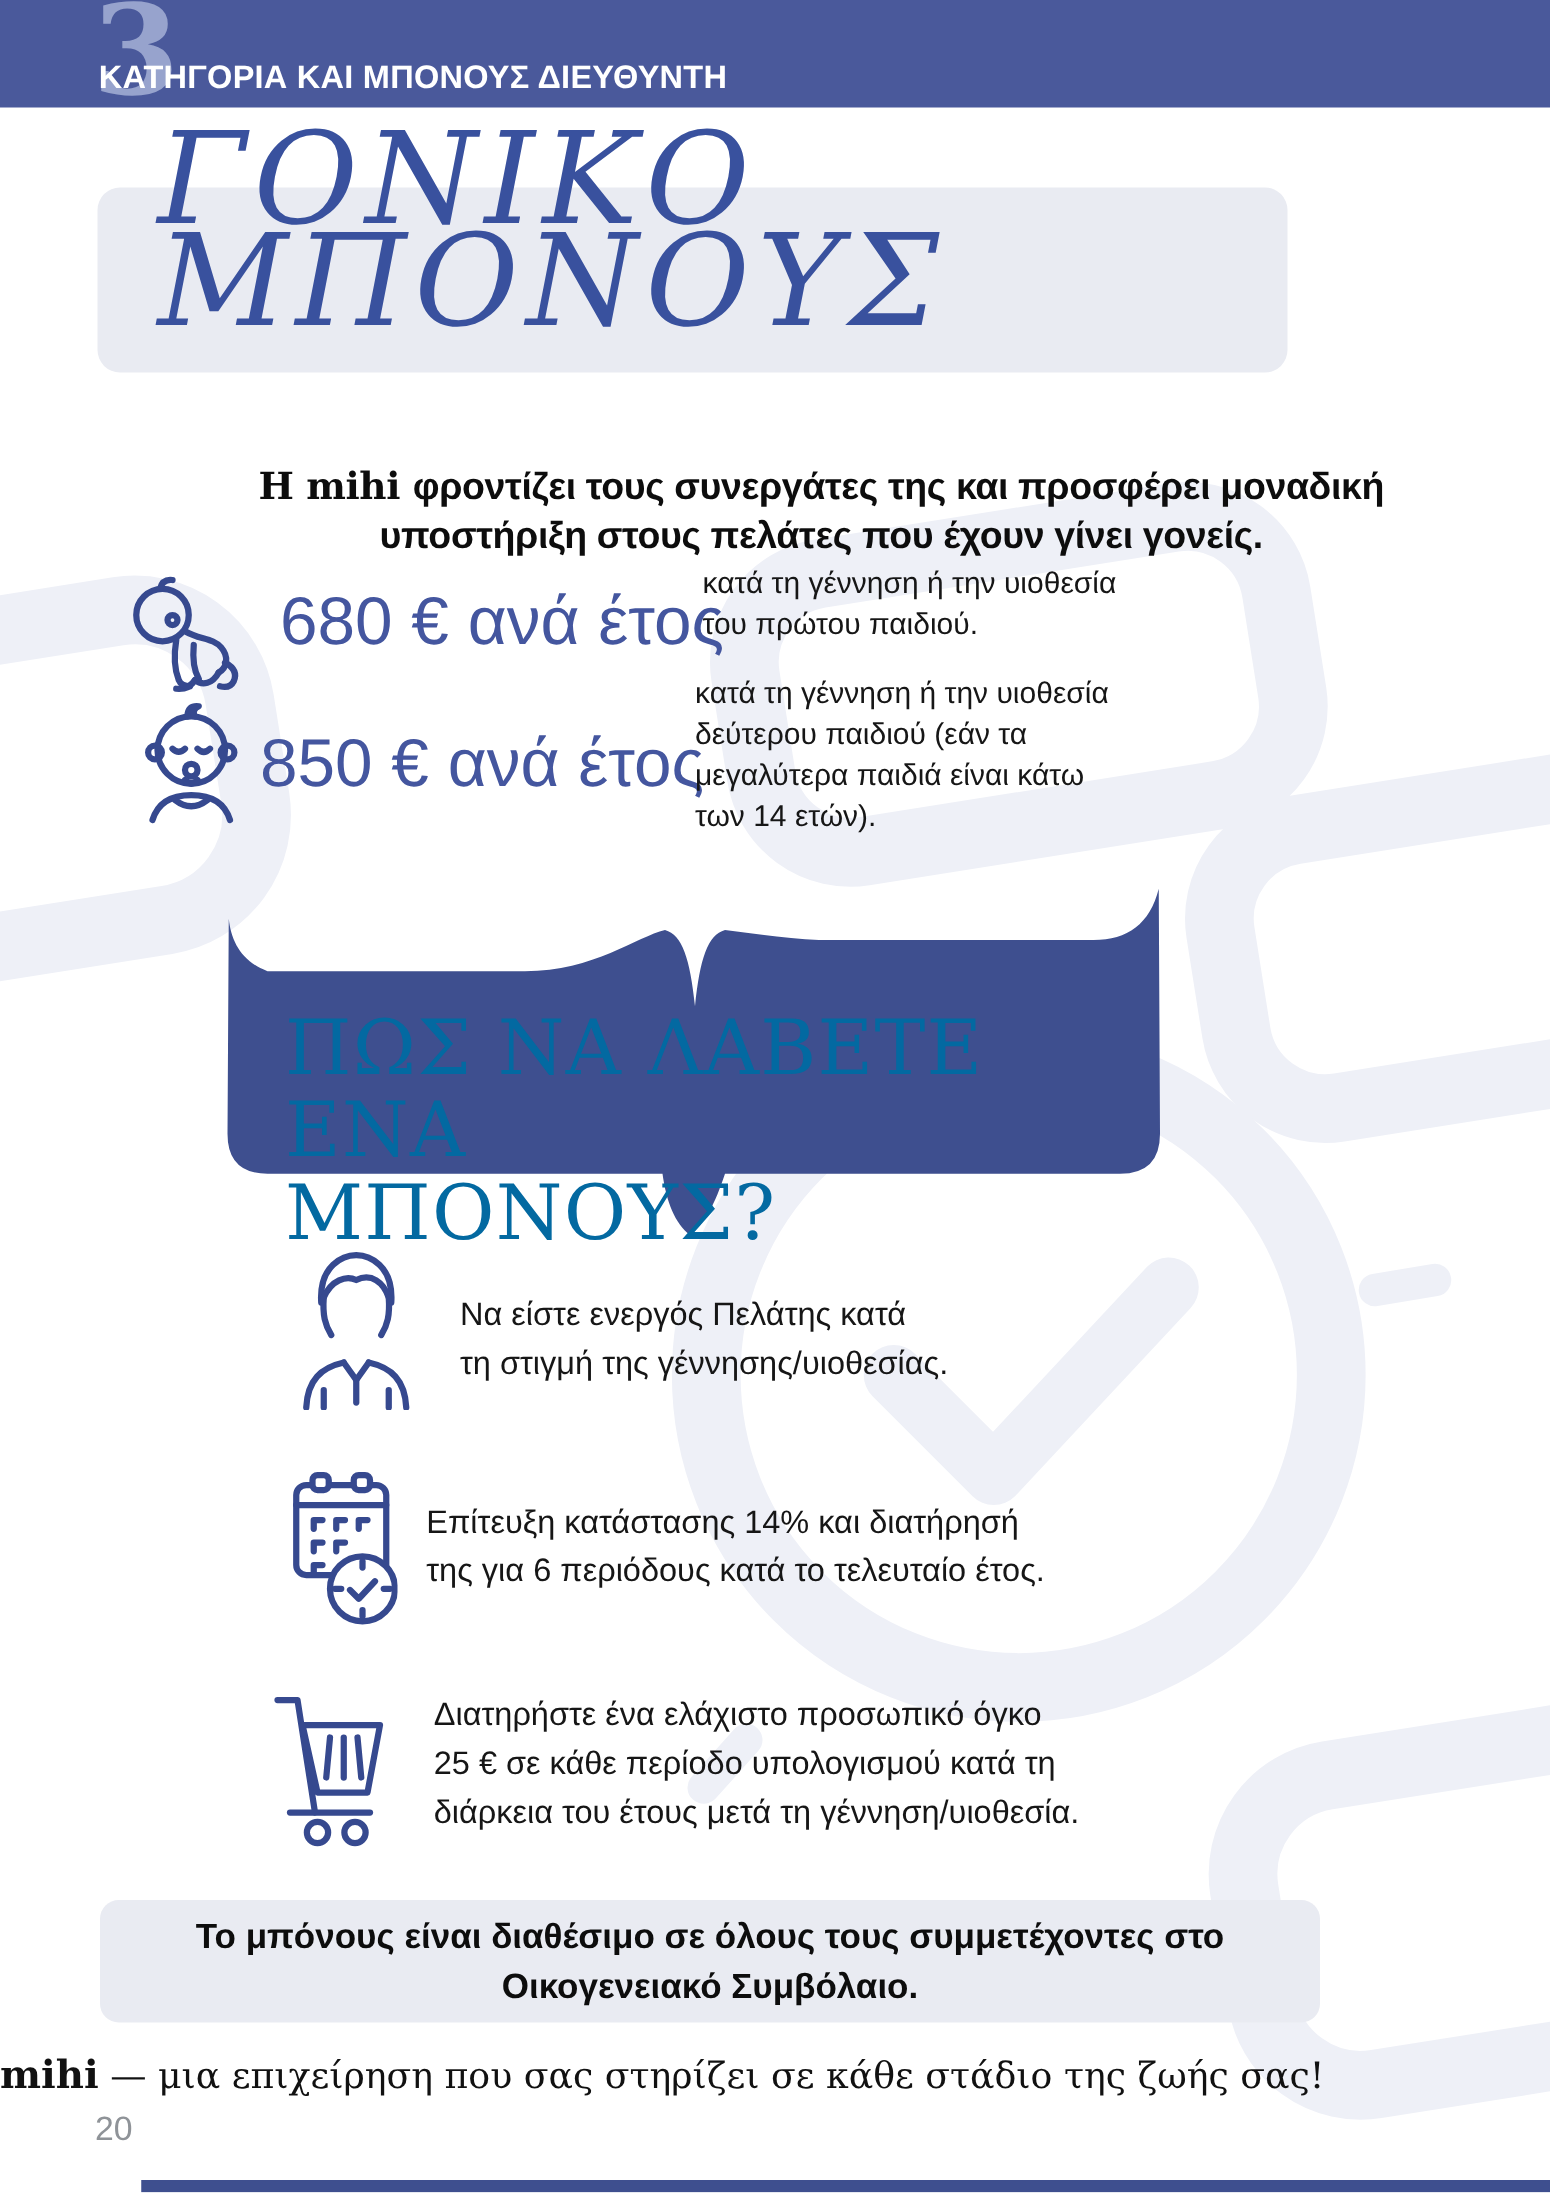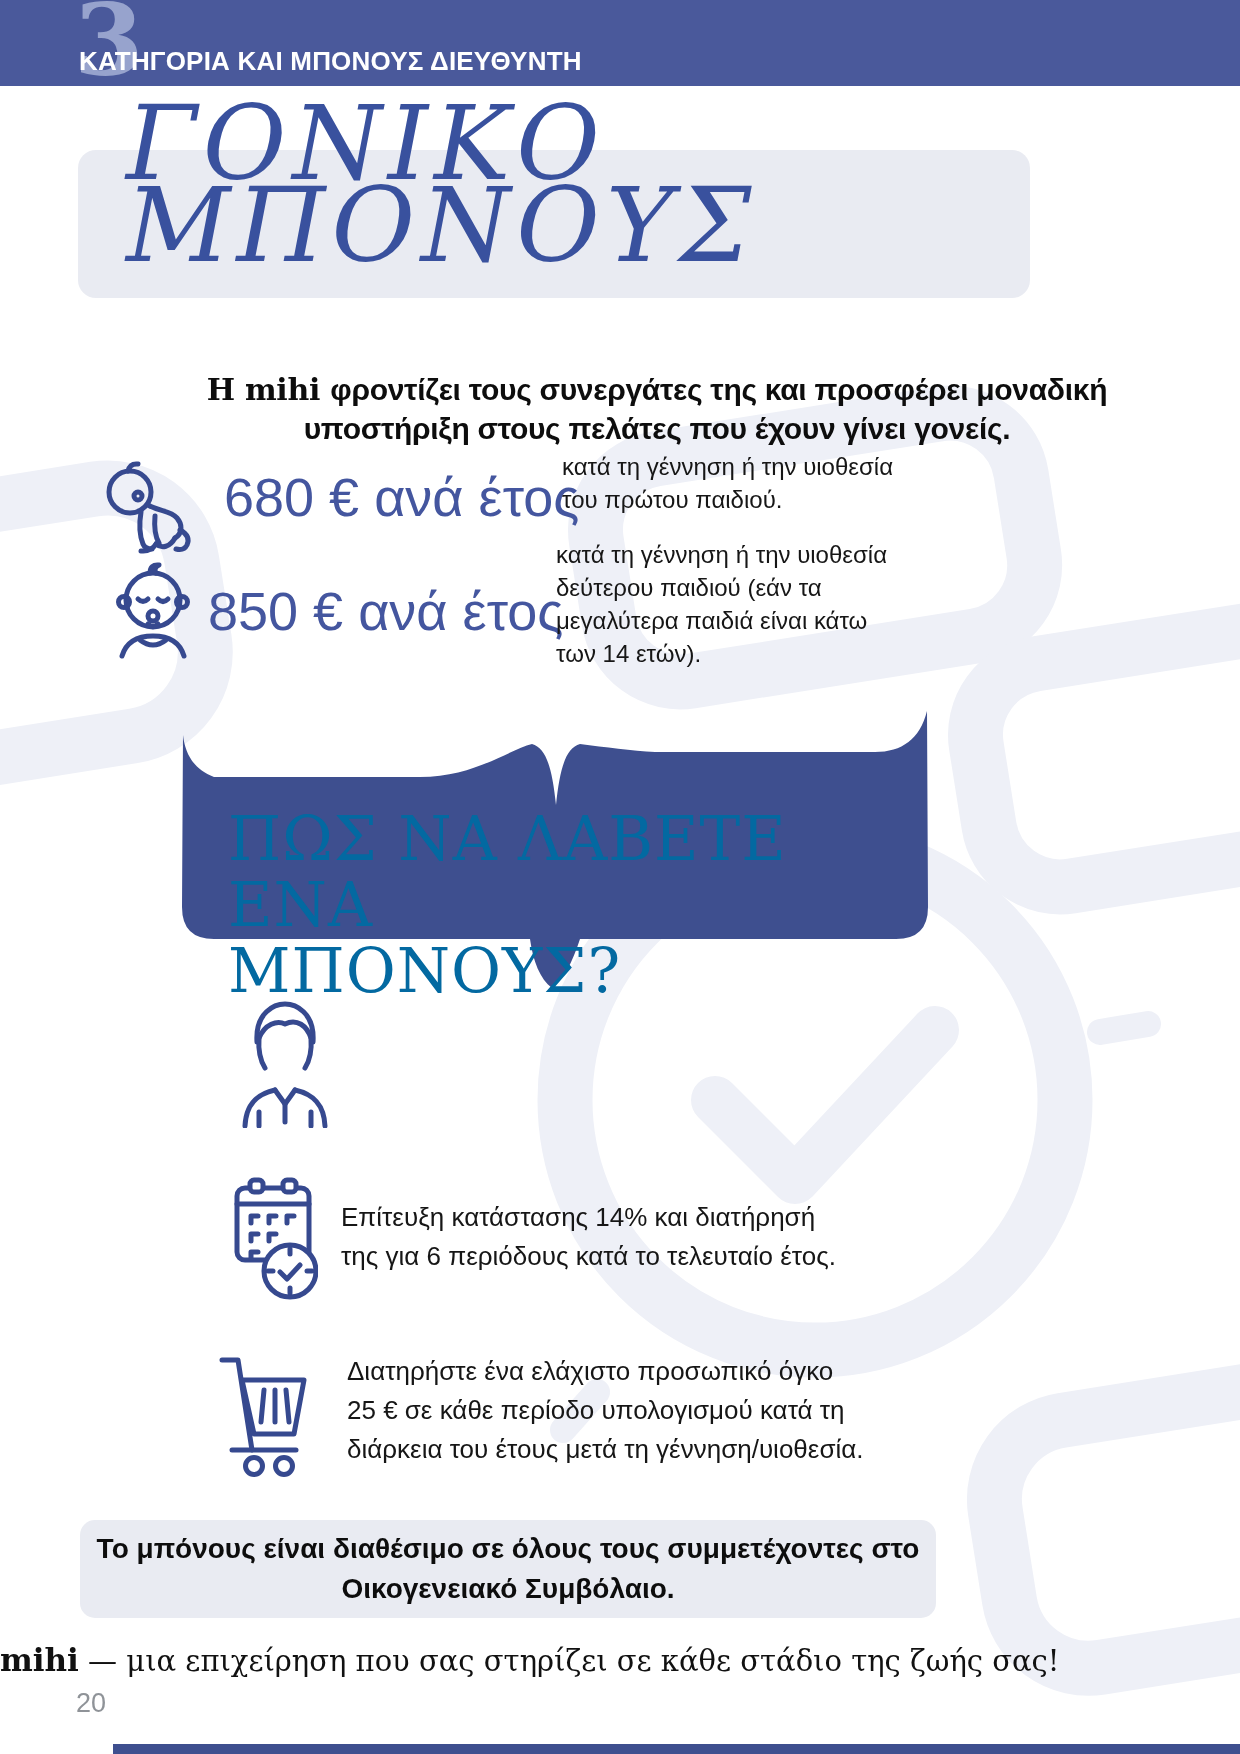--- a/index.html
+++ b/index.html
@@ -78,21 +78,21 @@
   }
 
   
   .req-text{
     position:absolute;margin:0;z-index:2;
     font-size:26px;line-height:1.5;color:var(--ink);white-space:pre-line;
   }
 
   
   .note-box{
-    position:absolute;left:80px;top:1520px;width:856px;height:98px;z-index:2;
+    position:absolute;left:80px;top:1520px;width:976px;height:98px;z-index:2;
     background:var(--box-gray);border-radius:15px;
     display:flex;align-items:center;justify-content:center;
   }
   .note-text{
     margin:0;text-align:center;font-size:28px;font-weight:bold;line-height:1.42;
     color:#0d0d0d;white-space:pre-line;
   }
 
   
   .tagline{
@@ -196,20 +196,22 @@
     <path d="M 22 42 C 28 28 40 24 48 28 C 60 22 70 30 74 42"></path>
     <path d="M 22 42 C 21 56 23 64 28 72"></path>
     <path d="M 74 42 C 75 56 73 64 68 72"></path>
     <path d="M 8 130 C 9 108 20 98 38 94"></path>
     <path d="M 88 130 C 87 108 76 98 58 94"></path>
     <path d="M 38 94 L 48 108 L 58 94"></path>
     <path d="M 48 108 V 126"></path>
     <path d="M 22 116 V 130"></path>
     <path d="M 74 116 V 130"></path>
   </svg>
+  <p class="req-text" style="left:368px;top:1032px;width:460px;">Να είστε ενεργός Πελάτης κατά
+τη στιγμή της γέννησης/υιοθεσίας.</p>
 
   <svg class="icon" style="left:233px;top:1176px;" width="85" height="125" viewBox="0 0 85 125">
     <rect x="4" y="12" width="72" height="72" rx="8"></rect>
     <rect class="fill-white" x="17" y="4" width="13" height="12" rx="4"></rect>
     <rect class="fill-white" x="50" y="4" width="13" height="12" rx="4"></rect>
     <path d="M 4 28 H 76"></path>
     <path d="M 25 40 L 18 40 L 18 47"></path>
     <path d="M 43 40 L 36 40 L 36 47"></path>
     <path d="M 61 40 L 54 40 L 54 47"></path>
     <path d="M 25 58 L 18 58 L 18 65"></path>

